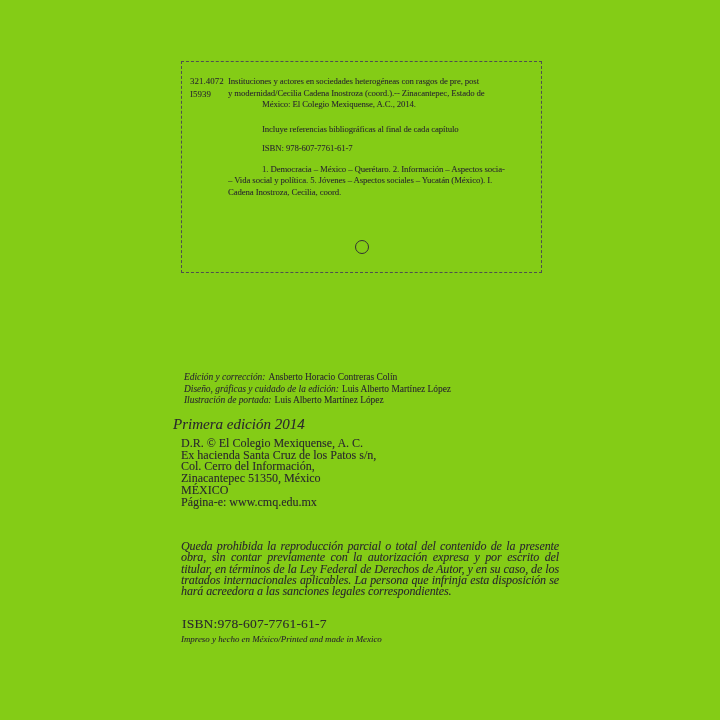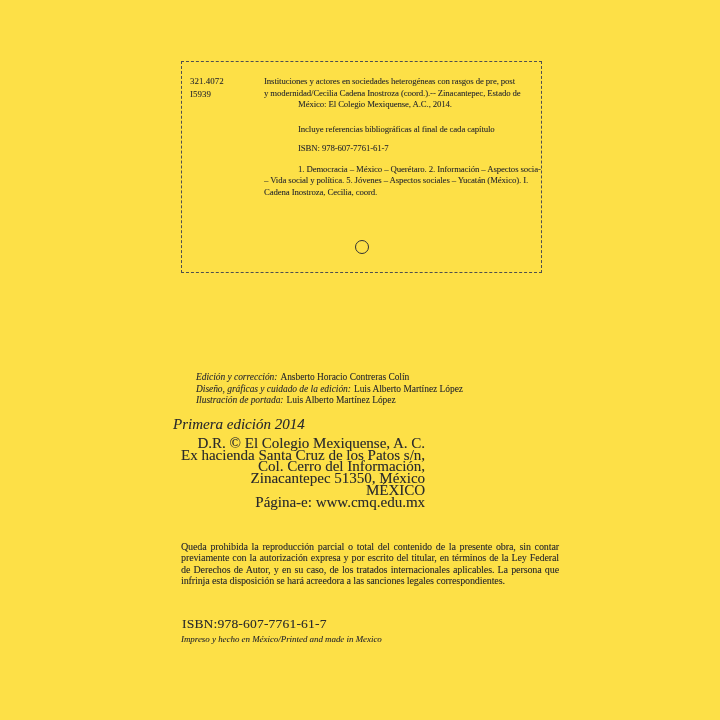--- a/index.html
+++ b/index.html
@@ -9,21 +9,21 @@
     width: 720px;
     height: 720px;
     background: #fdfdfc;
     font-family: "Liberation Serif", serif;
     color: #2a2a2a;
   }
   .page {
     position: relative;
     width: 720px;
     height: 720px;
-    background: #fde047;
+    background: #84cc16;
     overflow: hidden;
   }
   .soft {
     text-shadow: 0.2px 0.2px 0.4px rgba(70,70,70,0.35);
   }
 
   
   .catalog-box {
     position: absolute;
     left: 181px;
@@ -41,74 +41,73 @@
     letter-spacing: 0.1px;
   }
   .entry-col {
     position: absolute;
     left: 46px;
     top: 14px;
     width: 310px;
     font-size: 8.7px;
     line-height: 11.5px;
     letter-spacing: -0.08px;
-    margin-left: 36px;
   }
   .cline { white-space: nowrap; }
   .indent { padding-left: 34px; }
   .gap13 { height: 13px; }
   .gap9  { height: 9px; }
   .gap8  { height: 8px; }
   .circle {
     position: absolute;
     left: 173px;
     top: 178px;
     width: 12px;
     height: 12px;
     border: 1.3px solid #333;
     border-radius: 50%;
     background: transparent;
   }
 
   
   .credits {
     position: absolute;
-    left: 196px;
+    left: 184px;
     top: 372px;
     font-size: 9.4px;
     line-height: 11.6px;
     white-space: nowrap;
   }
   .credit-label { font-style: italic; }
   .credit-value { margin-left: 3px; }
 
   .edition {
     position: absolute;
     left: 173px;
     top: 416px;
     font-size: 15px;
     font-style: italic;
   }
 
   .publisher {
     position: absolute;
     left: 181px;
     top: 438px;
-    font-size: 15px;
+    font-size: 12px;
     line-height: 11.7px;
     white-space: nowrap;
-    text-align: right;
   }
 
   .legal {
     position: absolute;
     left: 181px;
     top: 541px;
     width: 378px;
-    font-size: 10px;
+    font-size: 12px;
+    font-style: italic;
     line-height: 11.3px;
     letter-spacing: -0.1px;
     text-align: justify;
   }
 
   .printed {
     position: absolute;
     left: 181px;
     top: 594px;
     font-size: 8.9px;

